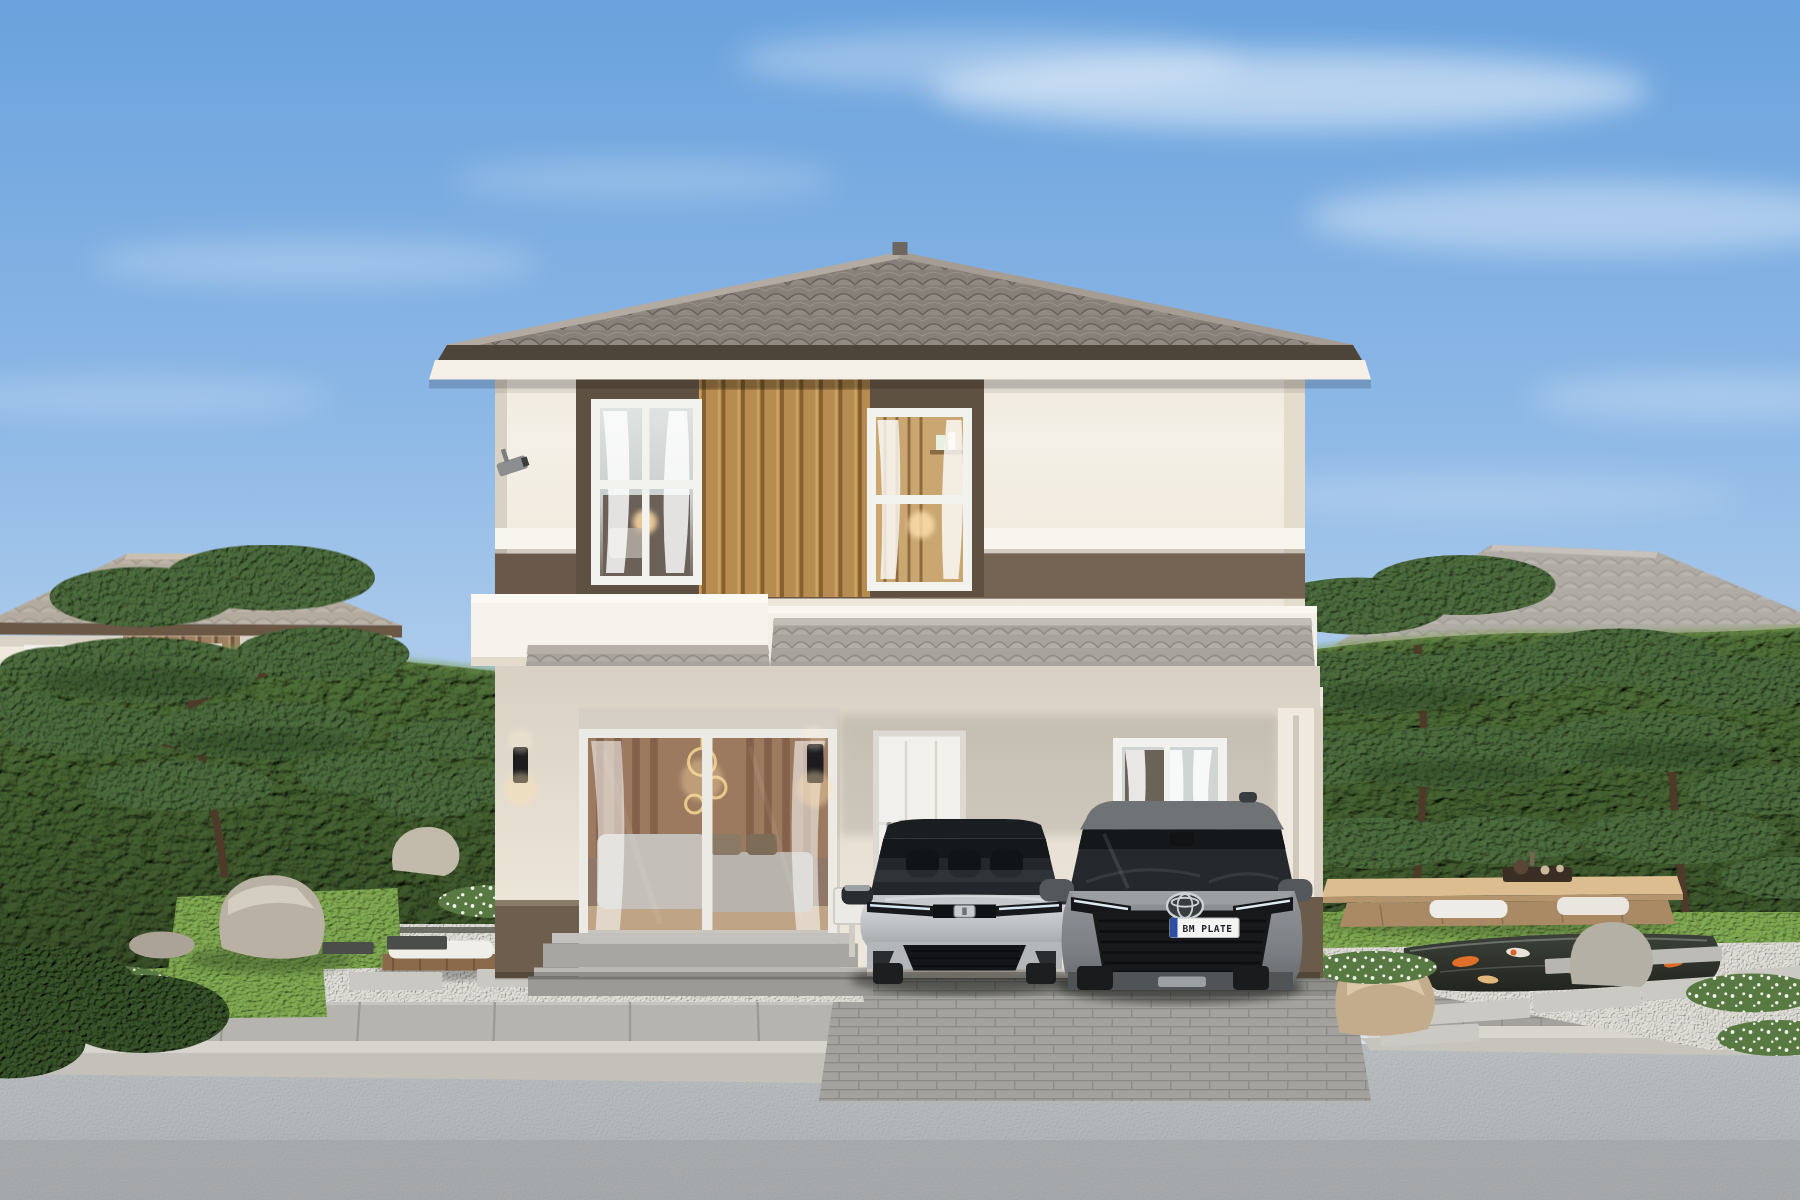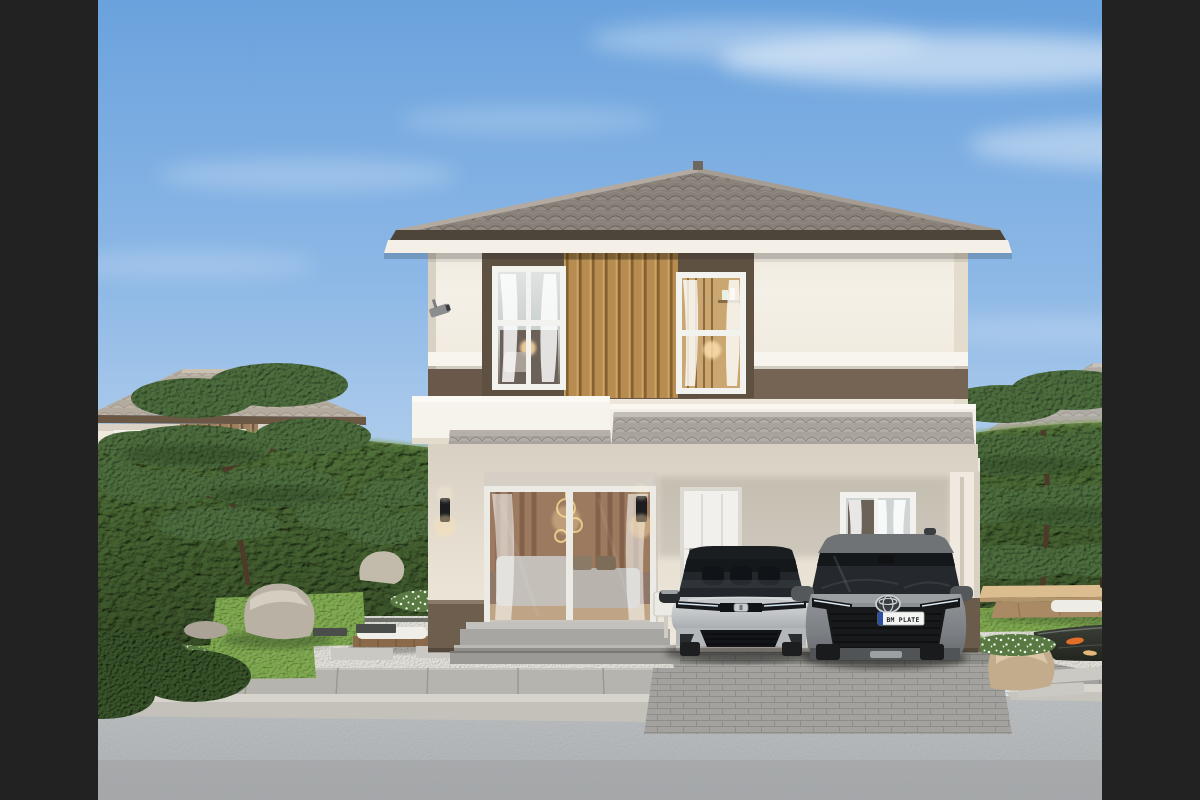--- a/index.html
+++ b/index.html
@@ -1,16 +1,16 @@
 <!DOCTYPE html>
 <html><head>
 <meta charset="utf-8">
 <style>
   html,body{margin:0;padding:0;background:#222;}
-  .stage{width:1004px;height:800px;margin:0 auto;position:relative;overflow:hidden;
+  .stage{width:1200px;height:800px;margin:0 auto;position:relative;overflow:hidden;
          font-family:"DejaVu Sans","Liberation Sans",sans-serif;}
   svg{display:block;}
   text{font-family:"DejaVu Sans Mono","Liberation Mono",monospace;}
 </style>
 </head>
 <body>
 
 <div class="stage">
 <svg width="1200" height="800" viewBox="0 0 1200 800" xmlns="http://www.w3.org/2000/svg">
 <defs>

